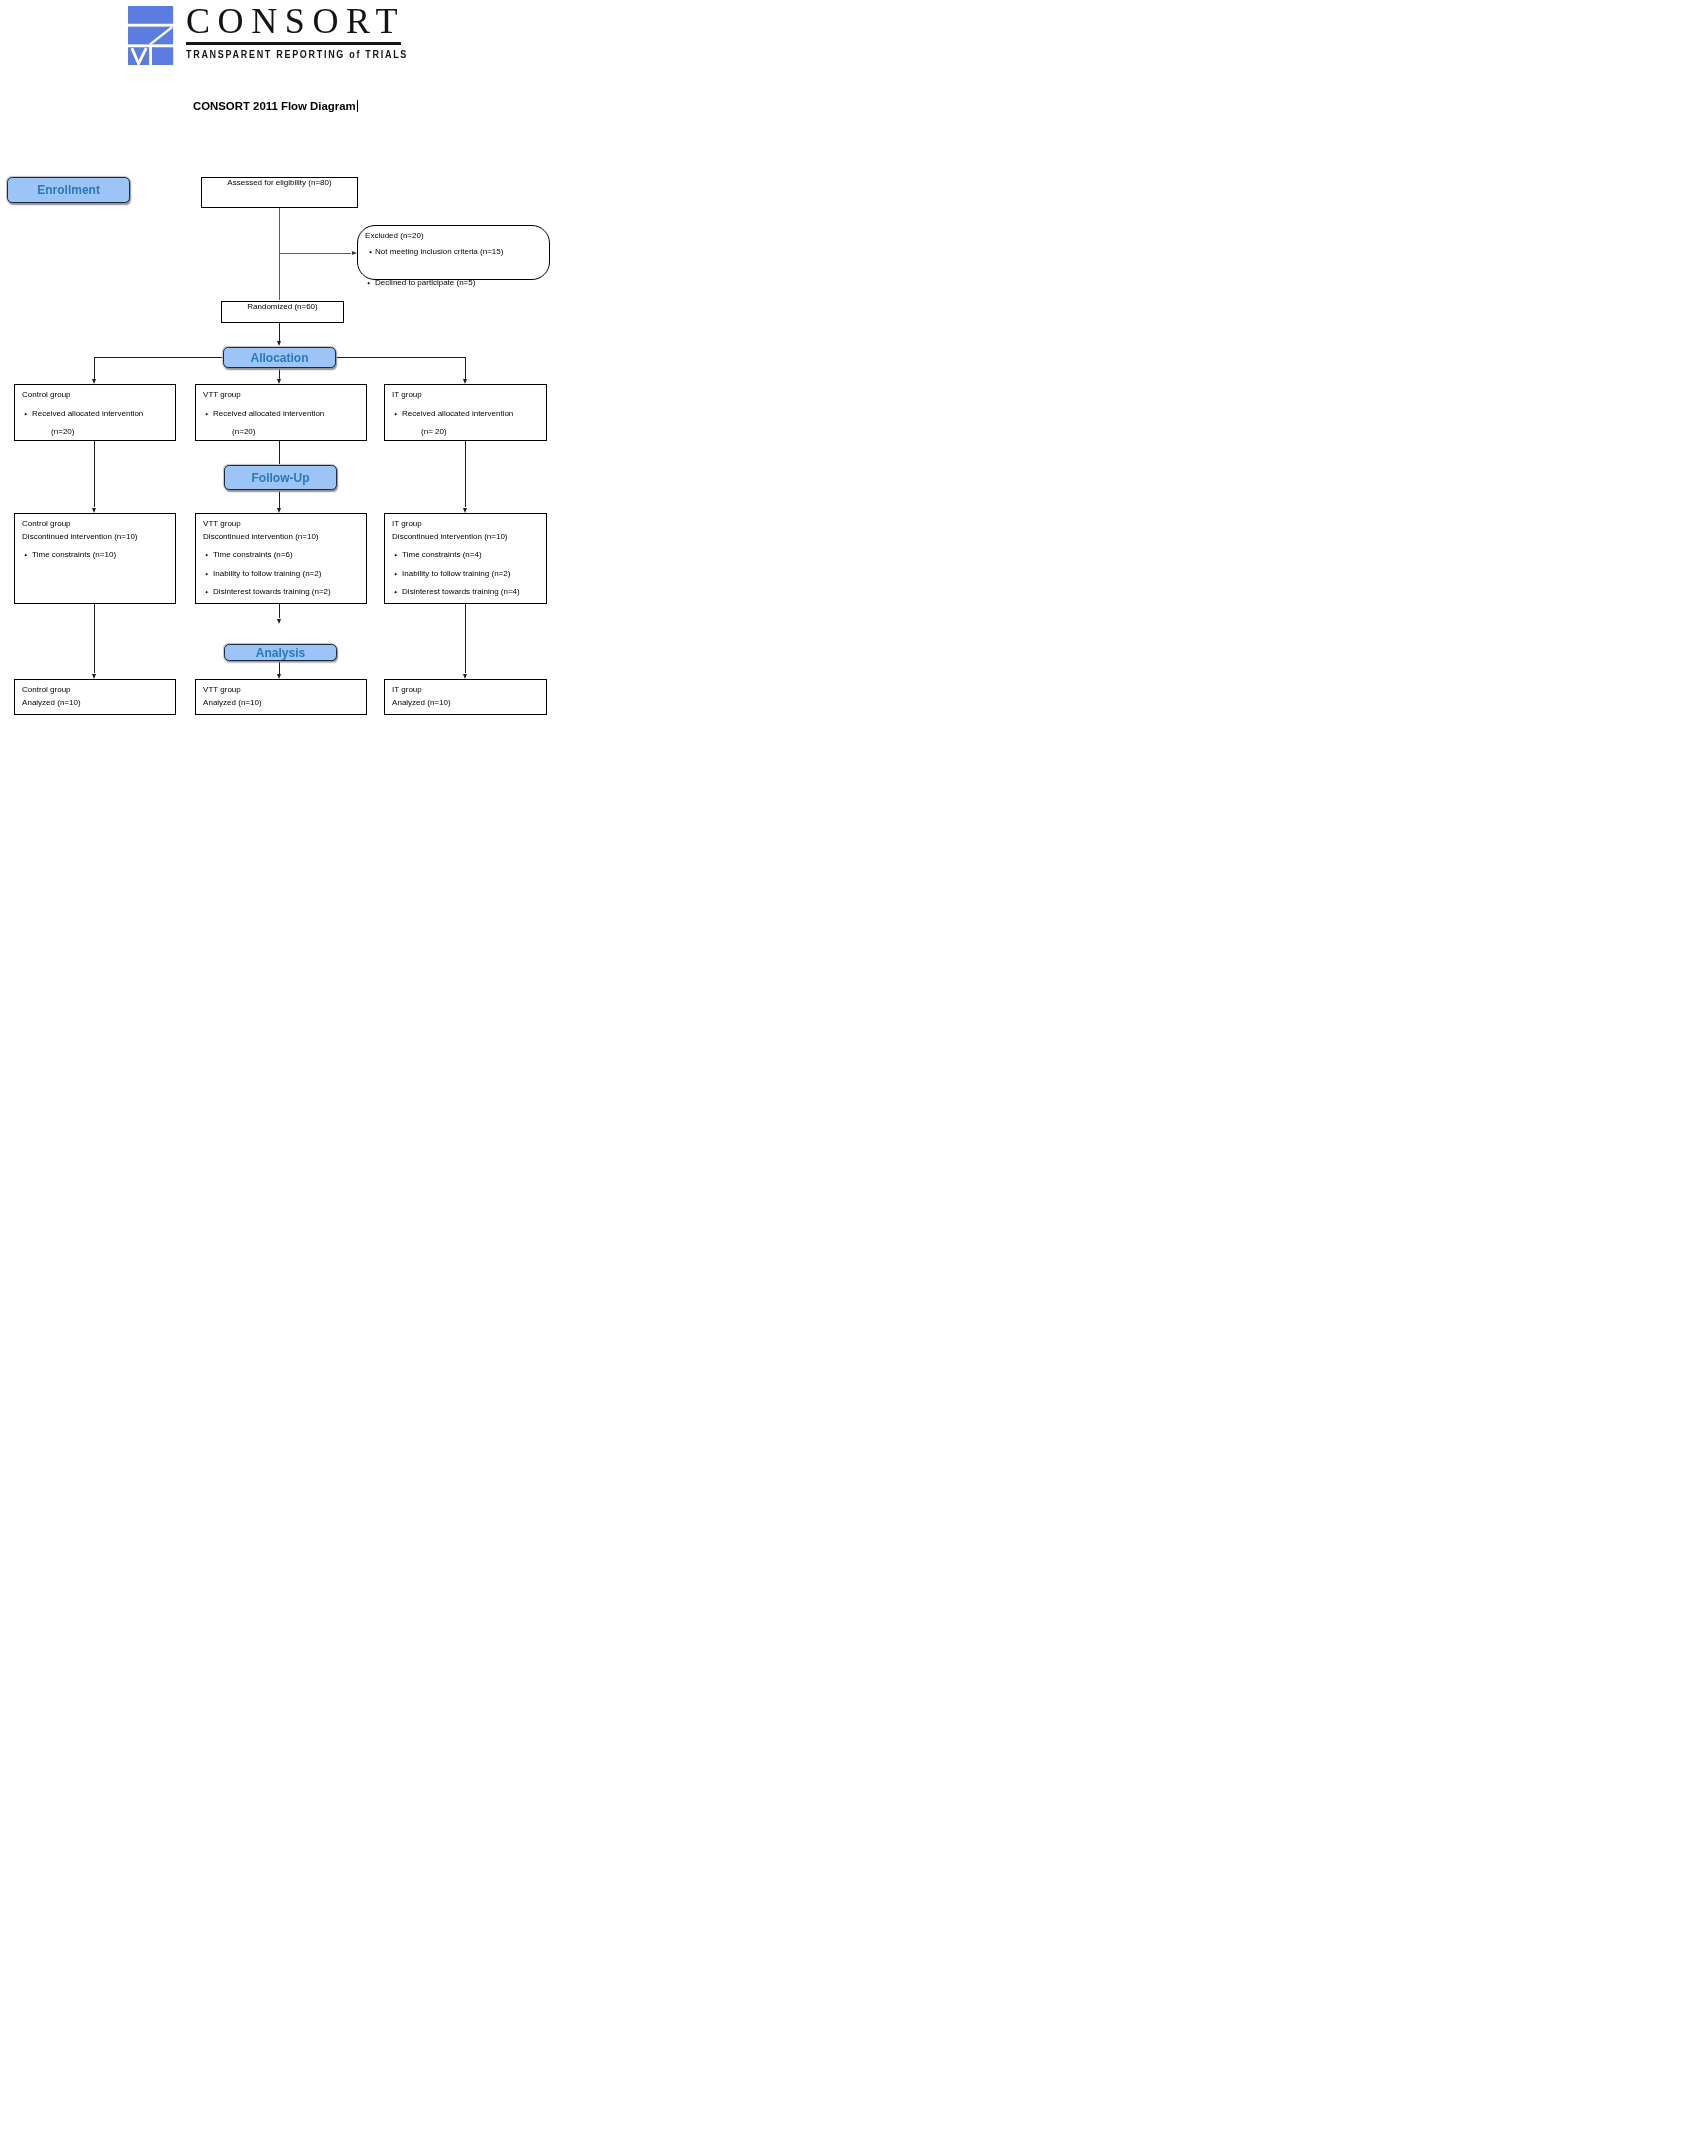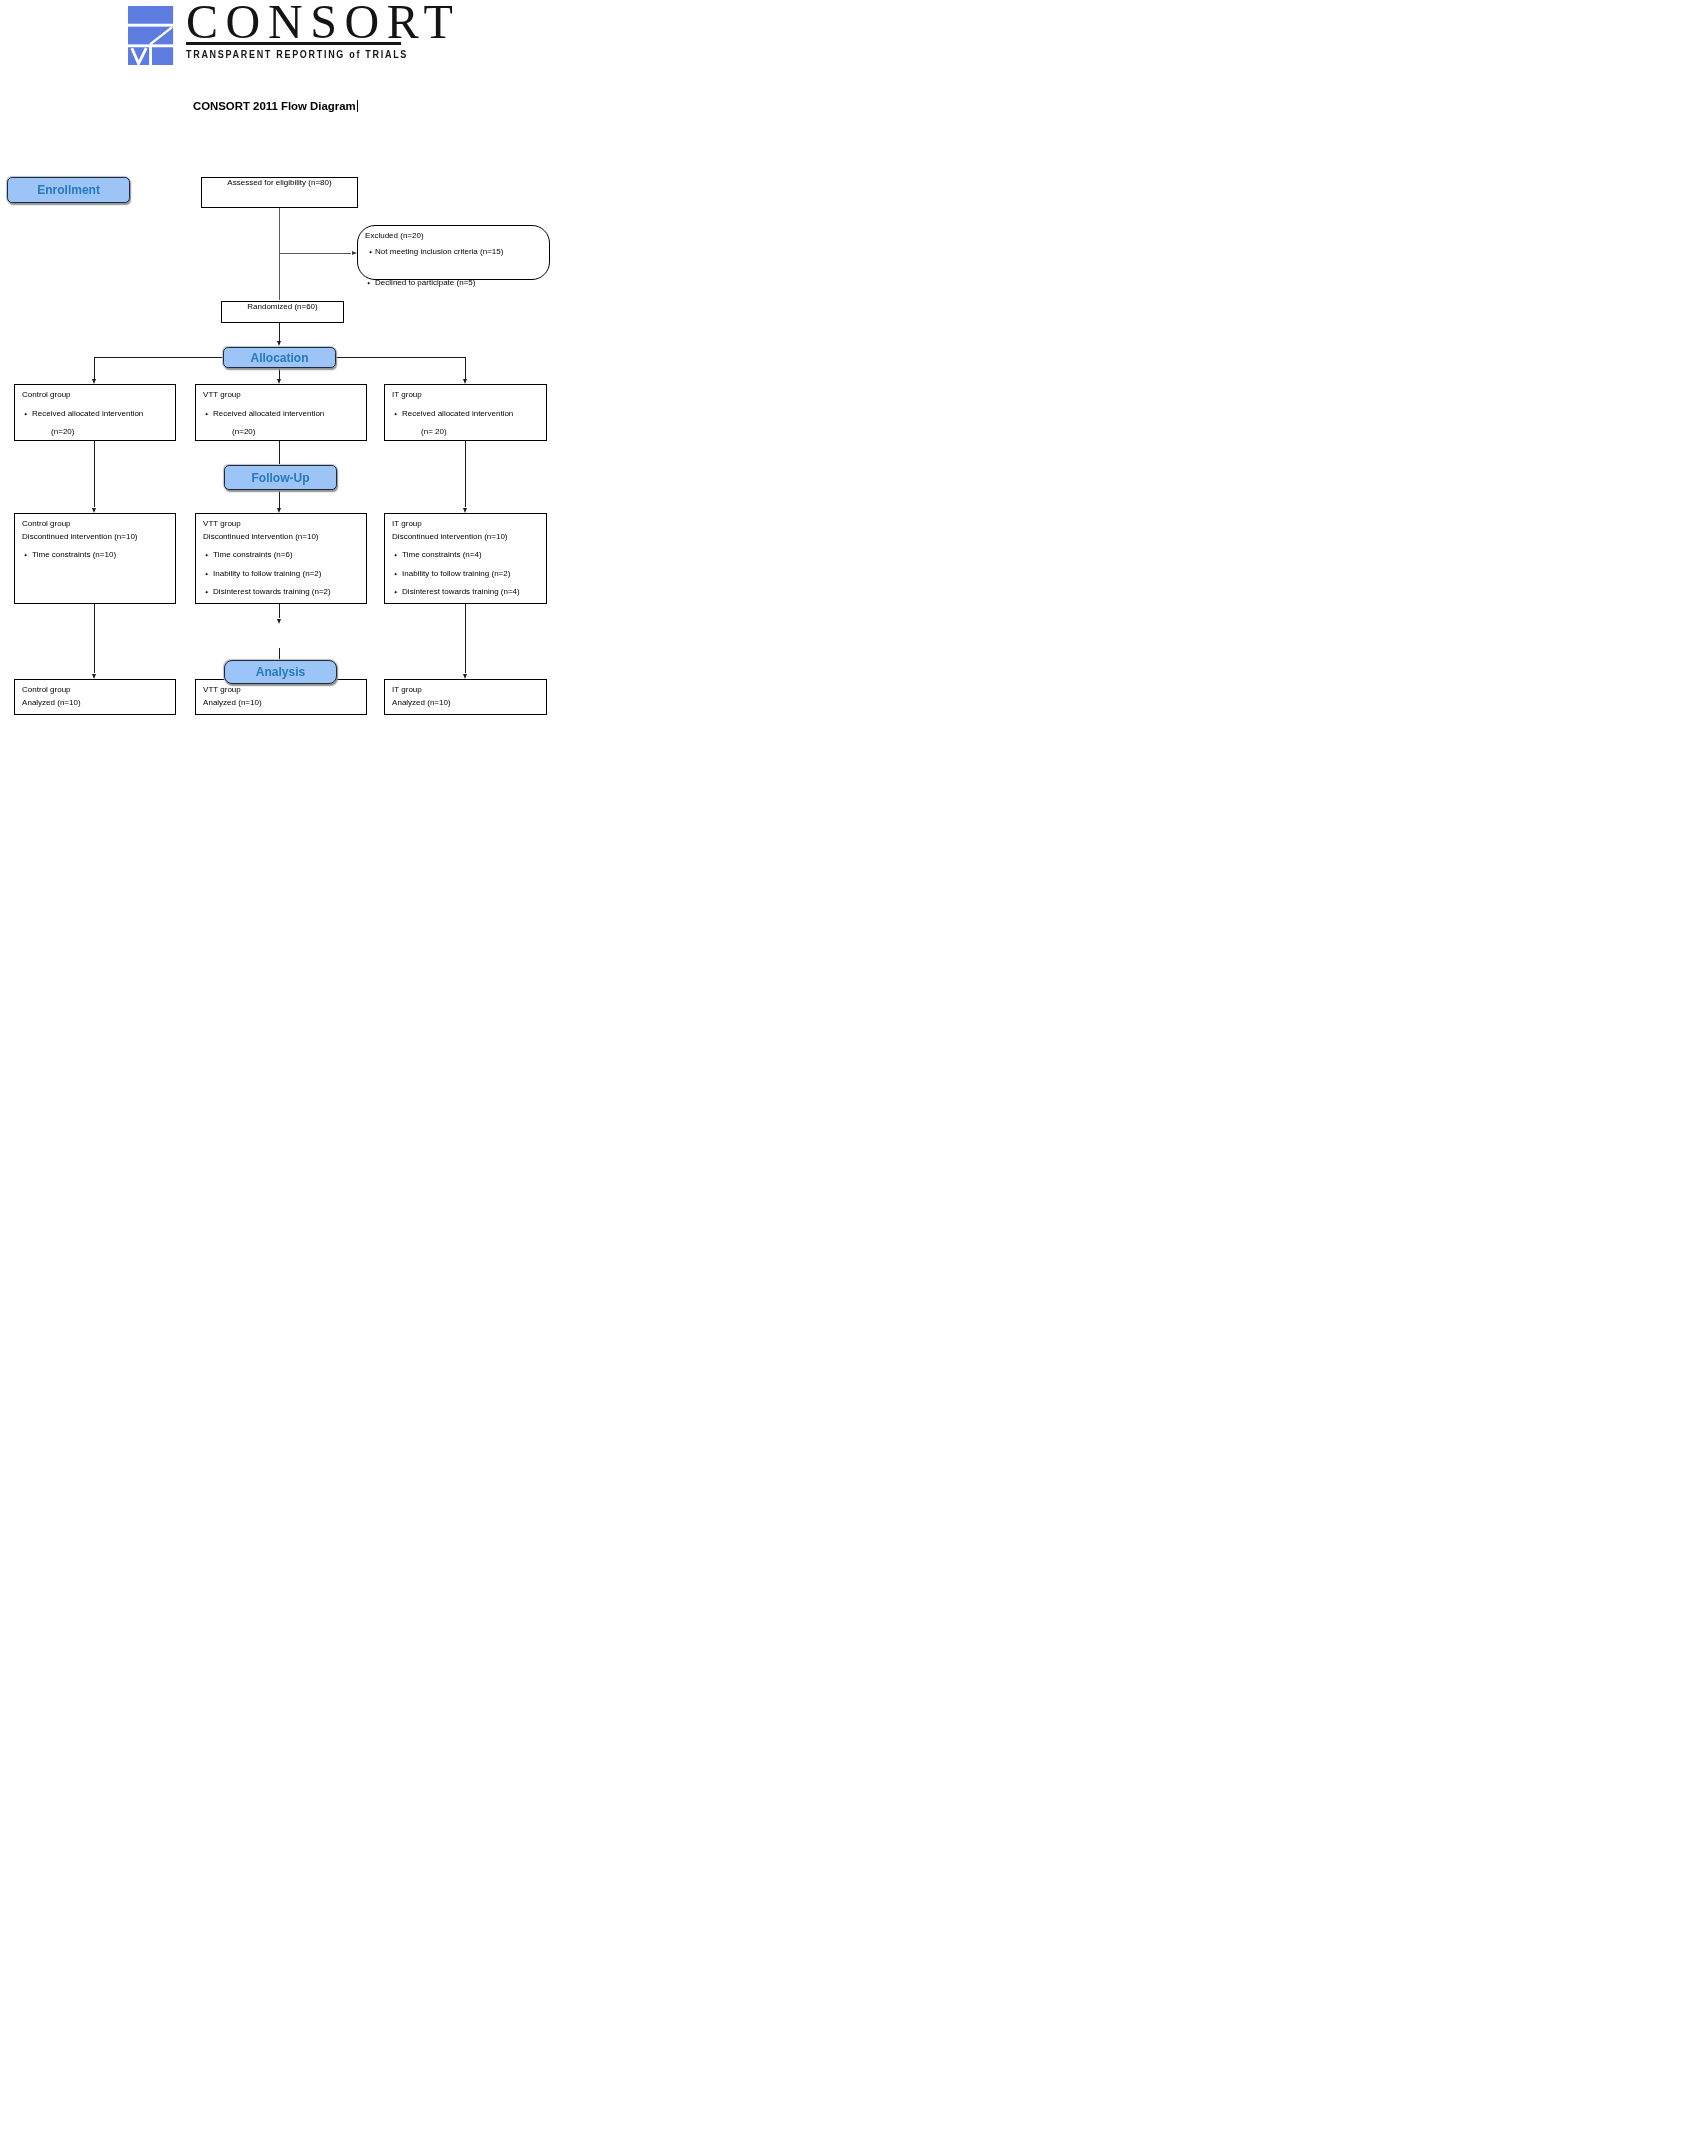--- a/index.html
+++ b/index.html
@@ -2,21 +2,21 @@
 <html style="font-size:7.6px"><head>
 <meta charset="utf-8">
 <style>
   html,body{margin:0;padding:0;background:#ffffff;}
   .page{position:relative;width:568px;height:717px;background:#fff;overflow:hidden;
         font-family:"Liberation Sans","DejaVu Sans",sans-serif;color:#000;}
 
   
   .logo-squares{position:absolute;left:128px;top:5.7px;width:48px;height:59px;}
   .logo-wordmark{position:absolute;left:186px;top:3.8px;width:219px;height:35px;
-        font-family:"Liberation Serif","DejaVu Serif",serif;font-size:48px;font-weight:400;
+        font-family:"Liberation Serif","DejaVu Serif",serif;font-size:36px;font-weight:400;
         letter-spacing:7.6px;color:#141414;white-space:nowrap;line-height:35px;}
   .logo-rule{position:absolute;left:186px;top:42px;width:215px;height:3.3px;background:#161616;}
   .logo-tagline{position:absolute;left:186px;top:48px;width:219px;
         font-size:9px;font-weight:bold;letter-spacing:1.7px;color:#161616;
         transform:scaleY(1.25);transform-origin:left top;white-space:nowrap;}
 
   
   .doc-title{position:absolute;left:0;top:100px;width:551px;text-align:center;
         font-size:11.4px;font-weight:bold;color:#000;}
   .caret{display:inline-block;width:1px;height:12.4px;background:#000;vertical-align:-2.4px;margin-left:1.4px;}
@@ -109,21 +109,21 @@
 
   <div class="stage" style="left:7.1px;top:177px;width:123px;height:26px;">
     <span>Enrollment</span>
   </div>
   <div class="stage" style="left:223px;top:347px;width:113px;height:21.4px;">
     <span>Allocation</span>
   </div>
   <div class="stage" style="left:224px;top:465px;width:113px;height:25px;">
     <span>Follow-Up</span>
   </div>
-  <div class="stage" style="left:224px;top:660px;width:113px;height:24px;border-radius:8px;">
+  <div class="stage" style="left:224px;top:644px;width:113px;height:17px;">
     <span>Analysis</span>
   </div>
 
   <div class="box center" style="left:201px;top:177px;width:157px;height:30.5px;">
     <span>Assessed for eligibility (n=80)</span>
   </div>
 
   <div class="box pad" style="left:357px;top:225px;width:193px;height:55px;border-radius:18px;">
     <div class="line">Excluded (n=20)</div>
     <div class="b-line" style="margin-top:3.3px;text-align:center;">

